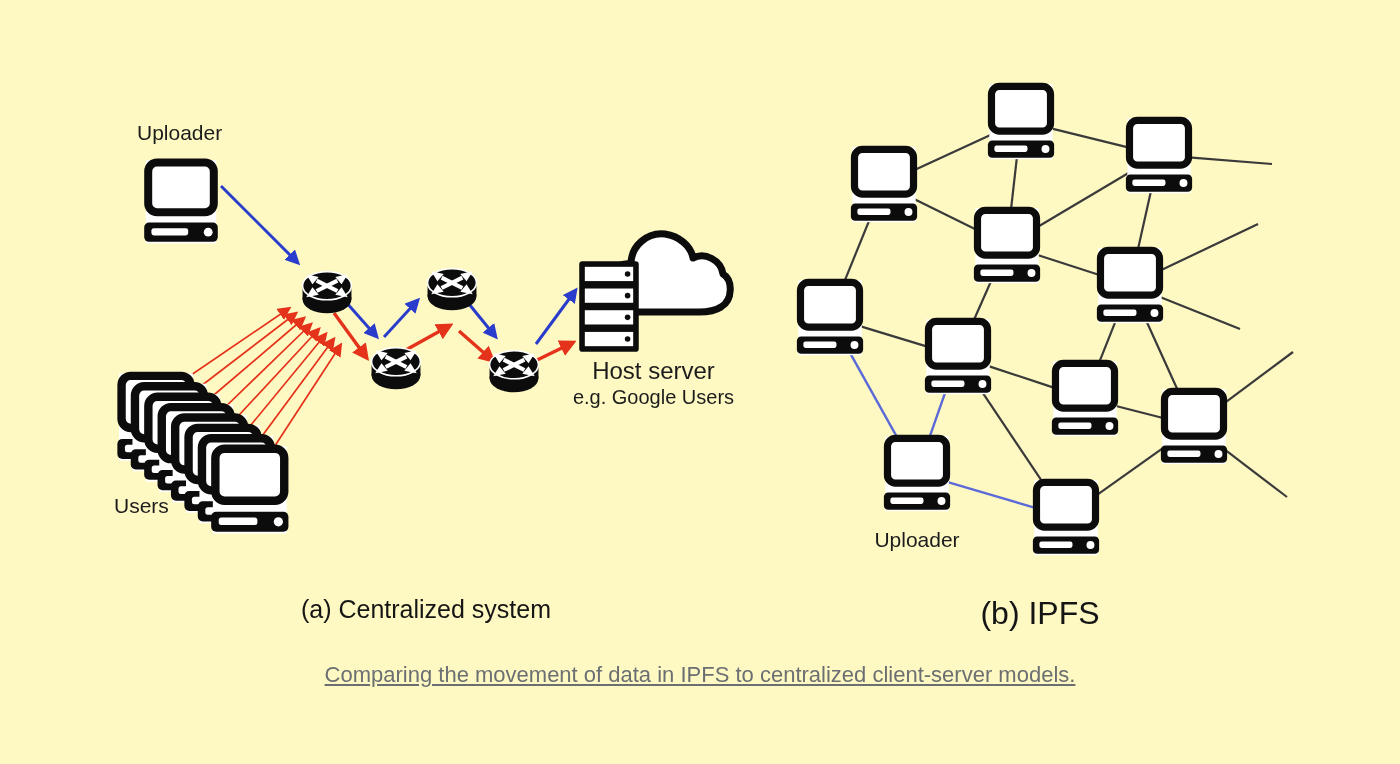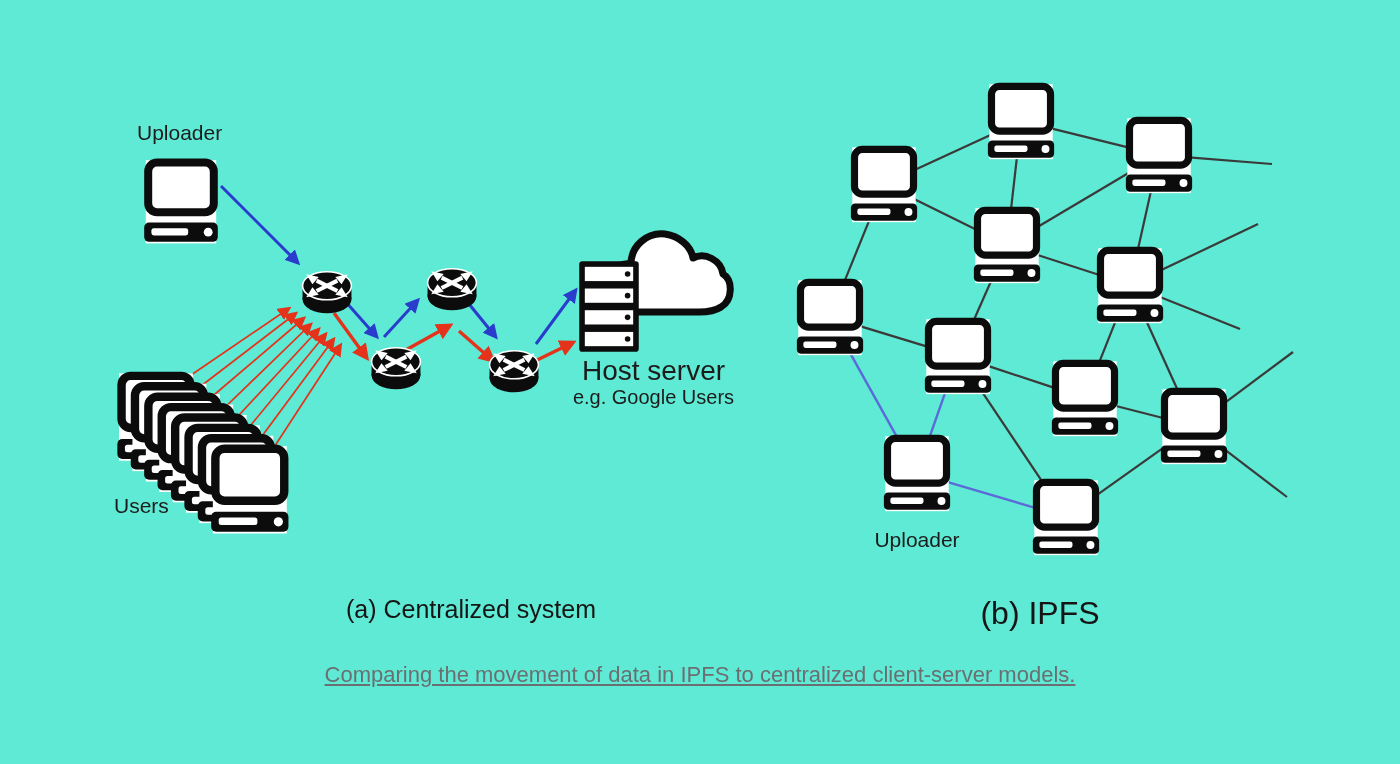--- a/index.html
+++ b/index.html
@@ -1,27 +1,27 @@
 <!DOCTYPE html>
 <html><head>
 <meta charset="utf-8">
 <style>
   html,body{margin:0;padding:0;background:#fff;}
   .stage{
-    position:relative;width:1400px;height:764px;background:#5eead4;overflow:hidden;
+    position:relative;width:1400px;height:764px;background:#fef9c3;overflow:hidden;
     font-family:"Liberation Sans", sans-serif;
   }
   .stage svg{position:absolute;left:0;top:0;}
   .lbl{position:absolute;color:#1c1c1c;white-space:nowrap;}
   .lbl-uploader-a{left:137px;top:121px;font-size:21px;}
   .lbl-users{left:114px;top:494px;font-size:21px;}
-  .lbl-server{left:566px;top:358px;width:175px;text-align:center;font-size:28px;line-height:26px;}
+  .lbl-server{left:566px;top:358px;width:175px;text-align:center;font-size:24px;line-height:26px;}
   .lbl-server2{left:566px;top:384px;width:175px;text-align:center;font-size:20px;line-height:26px;}
   .lbl-uploader-b{left:842px;top:528px;width:150px;text-align:center;font-size:21px;}
-  .cap-a{left:256px;top:595px;width:340px;text-align:right;font-size:25px;color:#151515;}
+  .cap-a{left:256px;top:595px;width:340px;text-align:center;font-size:25px;color:#151515;}
   .cap-b{left:930px;top:595px;width:220px;text-align:center;font-size:32px;color:#151515;}
   .cap-main{left:250px;top:662px;width:900px;text-align:center;font-size:22px;color:#6b6f72;text-decoration:underline;}
 </style>
 </head>
 <body>
 
 <div class="stage">
 
   <svg id="diagram" width="1400" height="764" viewBox="0 0 1400 764">
     <defs>

